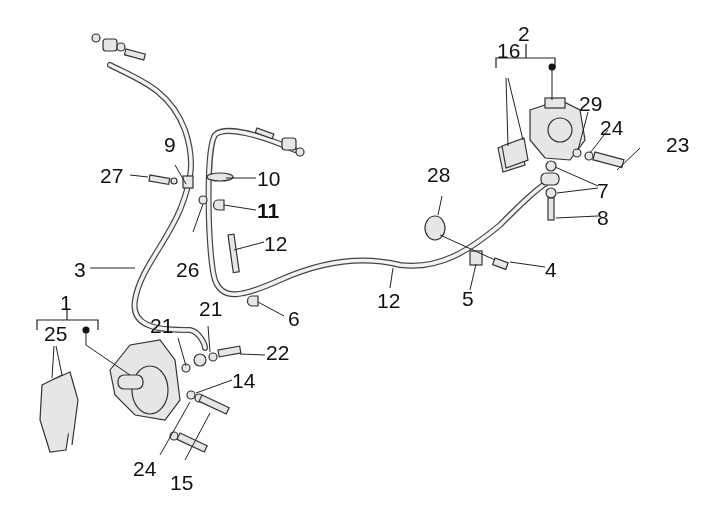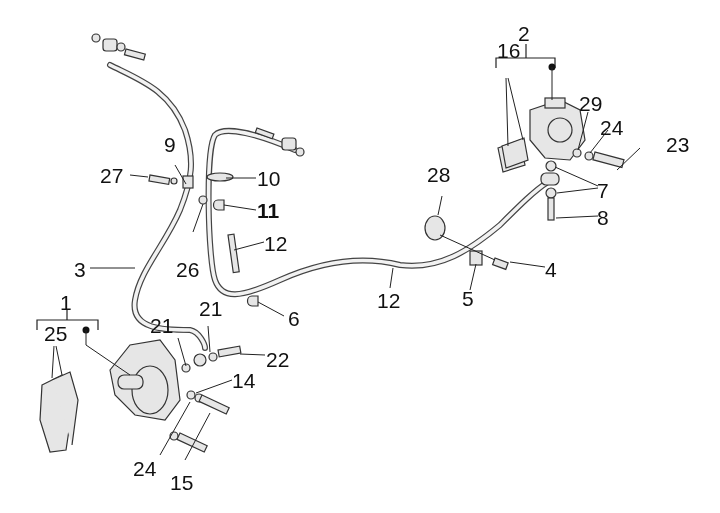--- a/index.html
+++ b/index.html
@@ -156,17 +156,17 @@
 <span class="lbl" style="left:257px;top:168px;">10</span>
 <span class="lbl" style="left:257px;top:200px;font-weight:bold;">11</span>
 <span class="lbl" style="left:176px;top:235px;margin-top:24px;">26</span>
 <span class="lbl" style="left:264px;top:216px;margin-top:17px;">12</span>
 <span class="lbl" style="left:74px;top:259px;">3</span>
 <span class="lbl" style="left:288px;top:308px;">6</span>
 <span class="lbl" style="left:60px;top:292px;">1</span>
 <span class="lbl" style="left:44px;top:323px;">25</span>
 <span class="lbl" style="left:150px;top:315px;">21</span>
 <span class="lbl" style="left:199px;top:298px;">21</span>
-<span class="lbl" style="left:266px;top:349px;">22</span>
+<span class="lbl" style="left:266px;top:342px;">22</span>
 <span class="lbl" style="left:232px;top:370px;">14</span>
 <span class="lbl" style="left:133px;top:458px;">24</span>
 <span class="lbl" style="left:170px;top:472px;">15</span>
 </div>
 
 </body></html>

